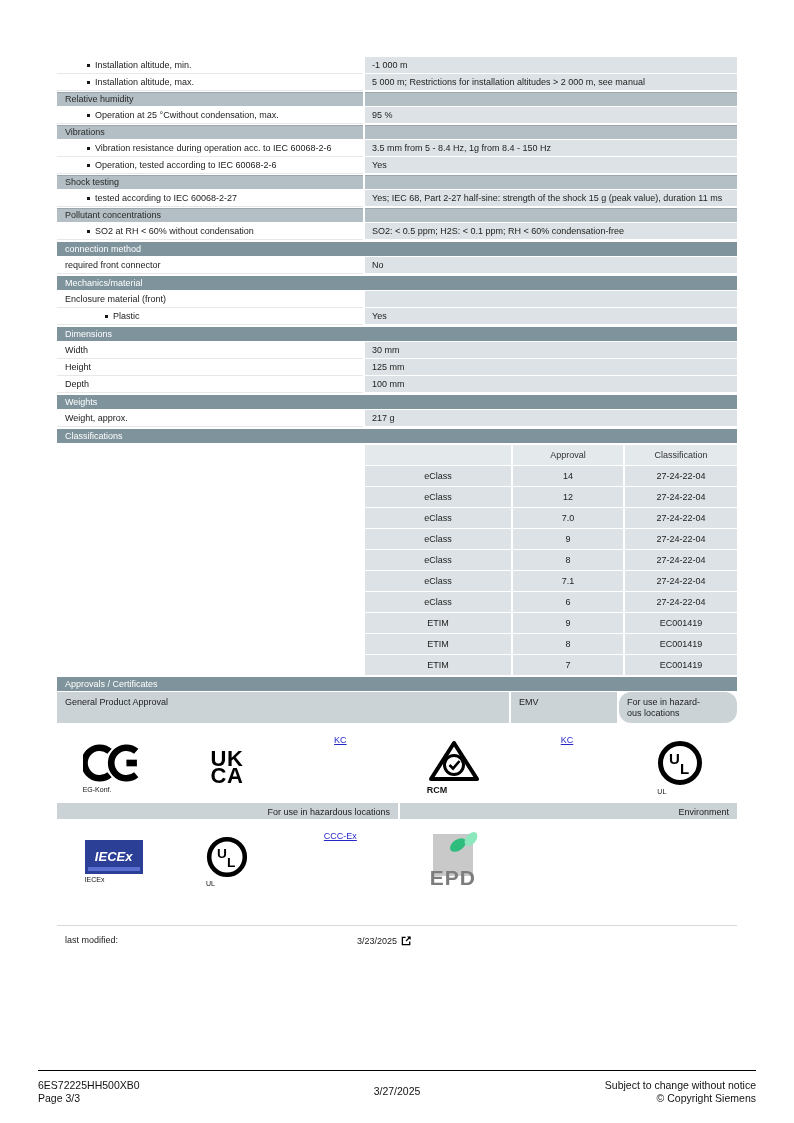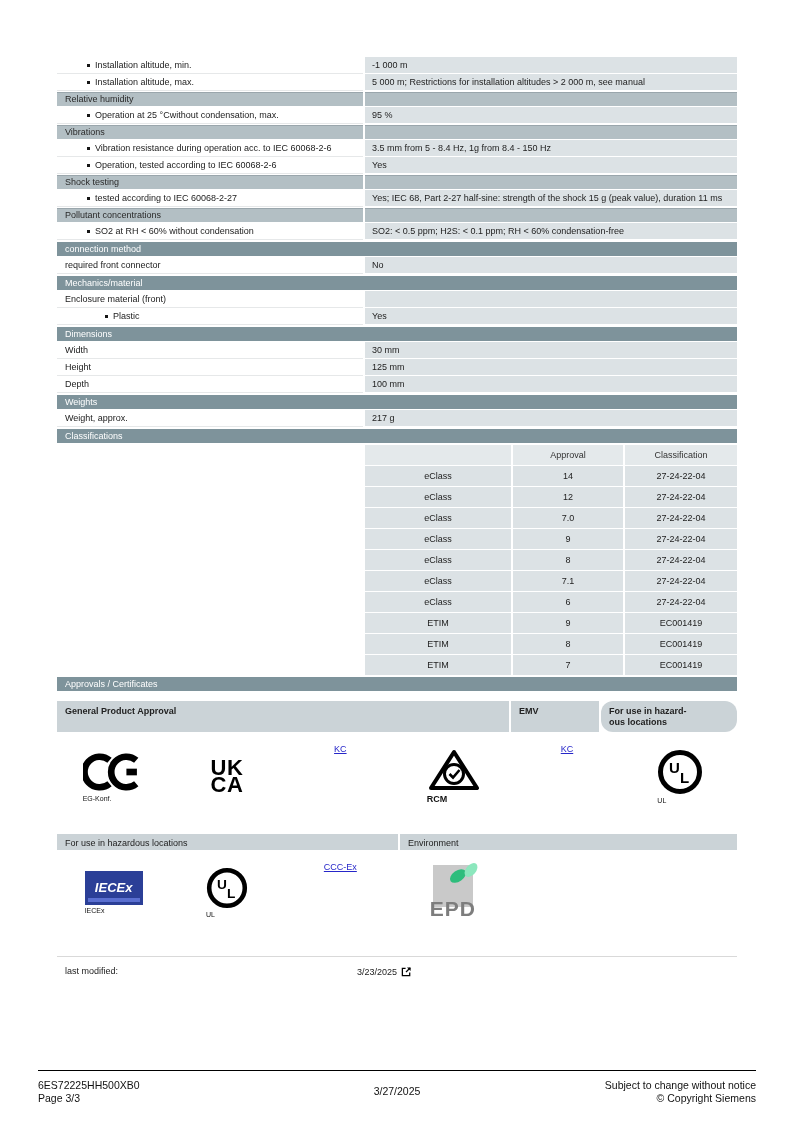--- a/index.html
+++ b/index.html
@@ -28,26 +28,26 @@
   
   .cls-table{margin-left:308px;margin-top:2px;}
   .cls-row{display:flex;height:20px;margin-bottom:1px;}
   .cls-cell{background:#dce2e5;text-align:center;line-height:20px;box-sizing:border-box;}
   .cls-head .cls-cell{background:#e4e9eb;color:#333;}
   .cls-c1{width:146px;}
   .cls-c2{width:110px;margin-left:2px;}
   .cls-c3{flex:1;margin-left:2px;}
 
   
-  .appr-subheader{display:flex;margin-top:10px;font-weight:bold;}
+  .appr-subheader{display:flex;margin-top:1px;}
   .ap-c{background:#cbd3d7;box-sizing:border-box;padding:5px 8px 4px 8px;min-height:30px;line-height:11px;}
   .ap-c1{width:452px;}
-  .ap-c2{width:88px;margin-left:2px;}
+  .ap-c2{width:106px;margin-left:2px;}
   .ap-c3{flex:1;margin-left:2px;white-space:pre-line;border-radius:12px;}
-  .haz-row{display:flex;margin-top:22px;}
+  .haz-row{display:flex;text-align:right;}
   .hz-c{background:#cbd3d7;box-sizing:border-box;padding:4px 8px 3px 8px;height:16px;line-height:10px;}
   .hz-c1{width:341px;}
   .hz-c2{flex:1;margin-left:2px;}
 
   .logo-grid{display:grid;grid-template-columns:repeat(6,1fr);align-items:center;justify-items:center;
              margin-top:8px;height:72px;}
   .logo-grid.second{height:68px;}
   .logo-box{display:flex;flex-direction:column;align-items:flex-start;}
   .logo-label{font-size:7px;color:#111;margin-top:2px;}
   .link{color:#2626c9;text-decoration:underline;cursor:pointer;align-self:start;margin-top:4px;}

